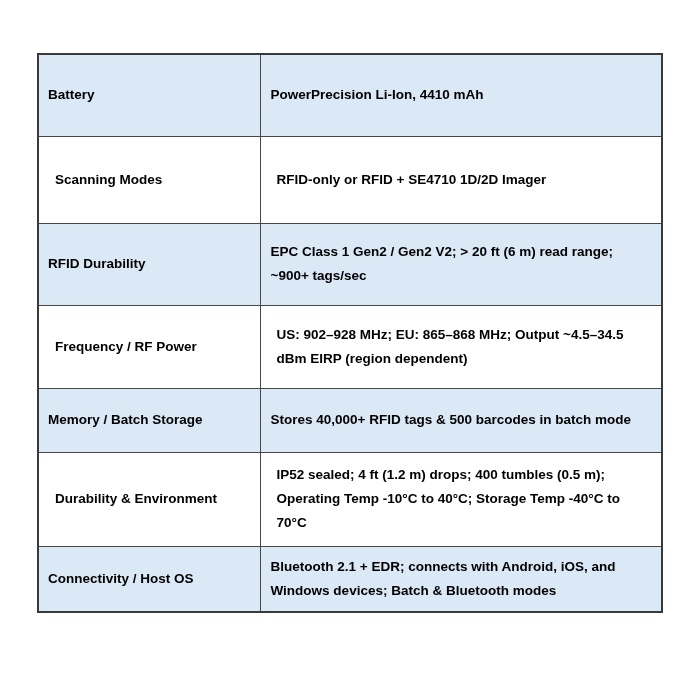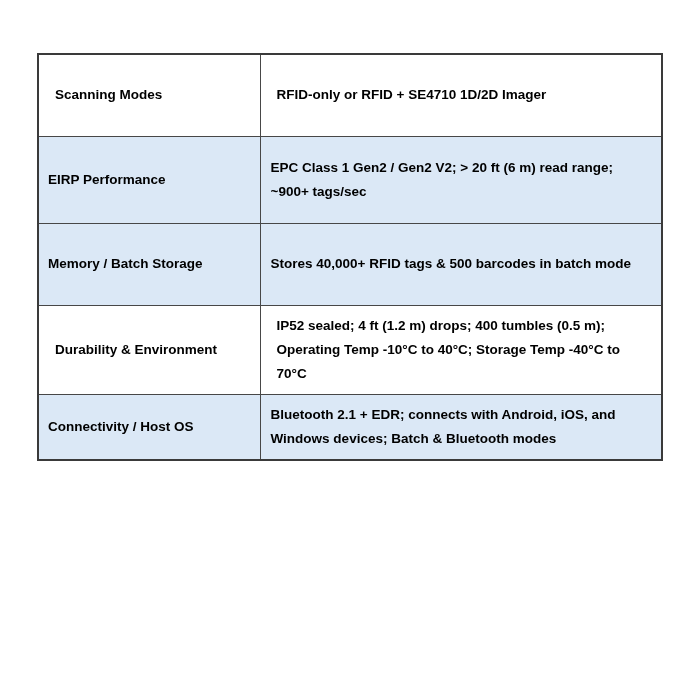--- a/index.html
+++ b/index.html
@@ -53,27 +53,35 @@
 </head>
 <body>
 
 <div class="stage">
   <table class="spec-table">
     <colgroup>
       <col style="width:222px">
       <col>
     </colgroup>
     <tbody>
+      <tr class="alt">
+        <td class="label-cell">Battery</td>
+        <td class="value-cell">PowerPrecision Li-Ion, 4410 mAh</td>
+      </tr>
       <tr class="base">
         <td class="label-cell">Scanning Modes</td>
         <td class="value-cell">RFID-only or RFID + SE4710 1D/2D Imager</td>
       </tr>
       <tr class="alt">
-        <td class="label-cell">EIRP Performance</td>
+        <td class="label-cell">RFID Durability</td>
         <td class="value-cell">EPC Class 1 Gen2 / Gen2 V2; &gt; 20 ft (6 m) read range; ~900+ tags/sec</td>
+      </tr>
+      <tr class="base">
+        <td class="label-cell">Frequency / RF Power</td>
+        <td class="value-cell">US: 902–928 MHz; EU: 865–868 MHz; Output ~4.5–34.5 dBm EIRP (region dependent)</td>
       </tr>
       <tr class="alt">
         <td class="label-cell">Memory / Batch Storage</td>
         <td class="value-cell">Stores 40,000+ RFID tags &amp; 500 barcodes in batch mode</td>
       </tr>
       <tr class="base">
         <td class="label-cell">Durability &amp; Environment</td>
         <td class="value-cell">IP52 sealed; 4 ft (1.2 m) drops; 400 tumbles (0.5 m); Operating Temp -10°C to 40°C; Storage Temp -40°C to 70°C</td>
       </tr>
       <tr class="alt">

